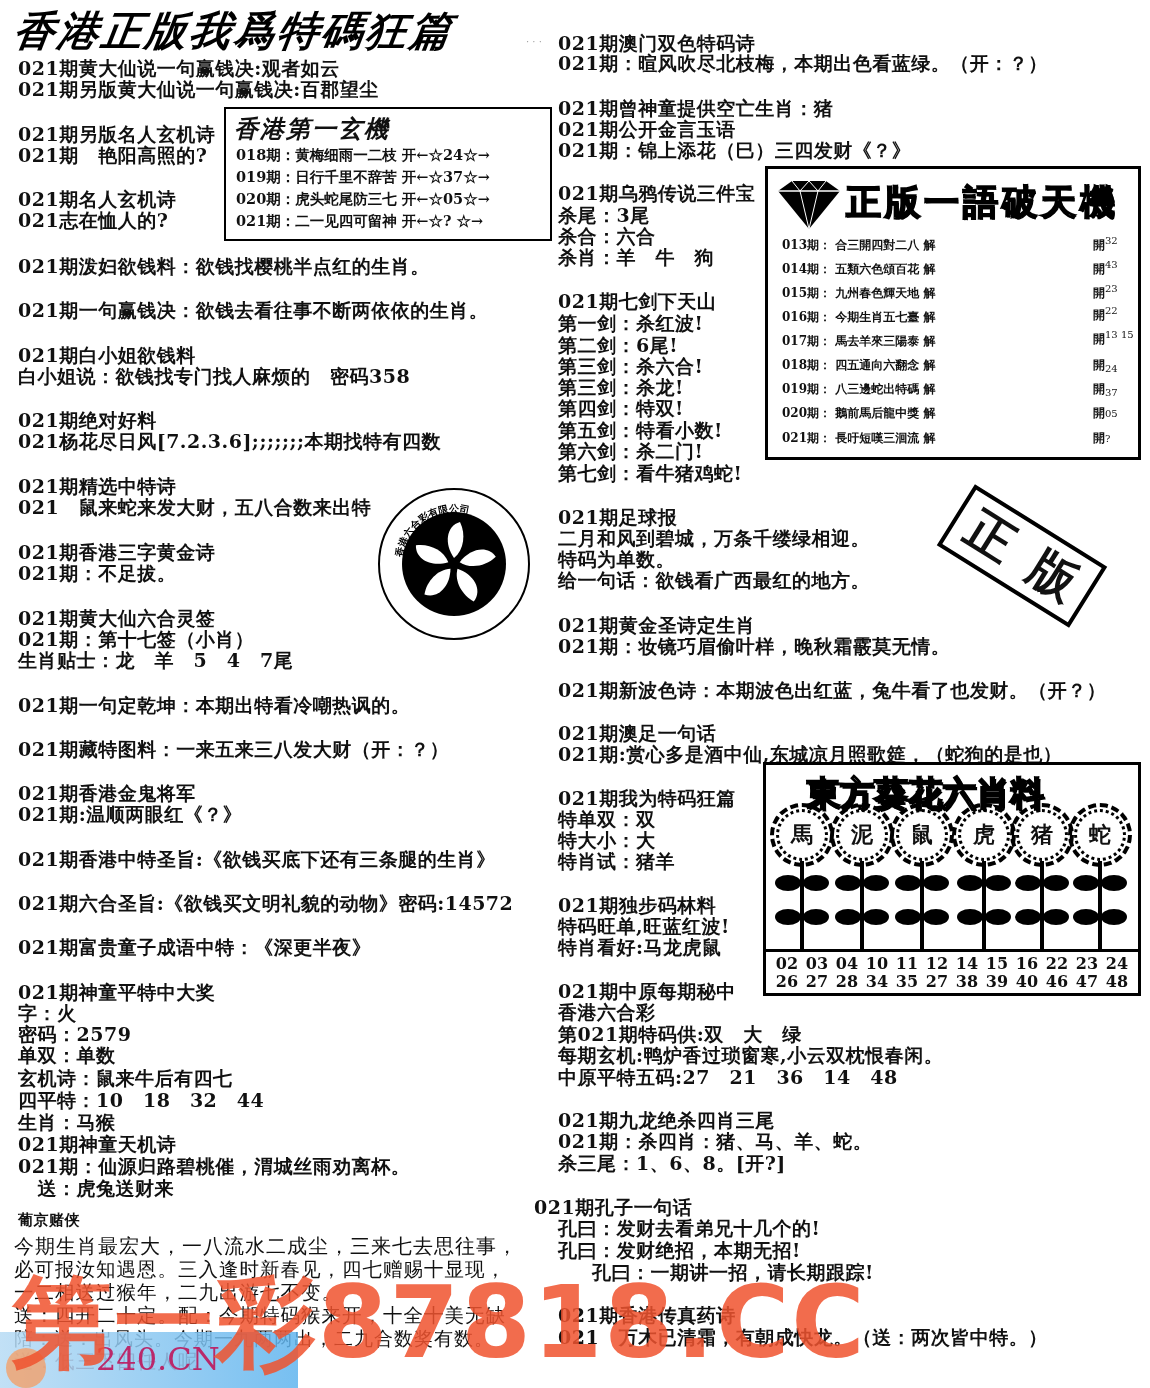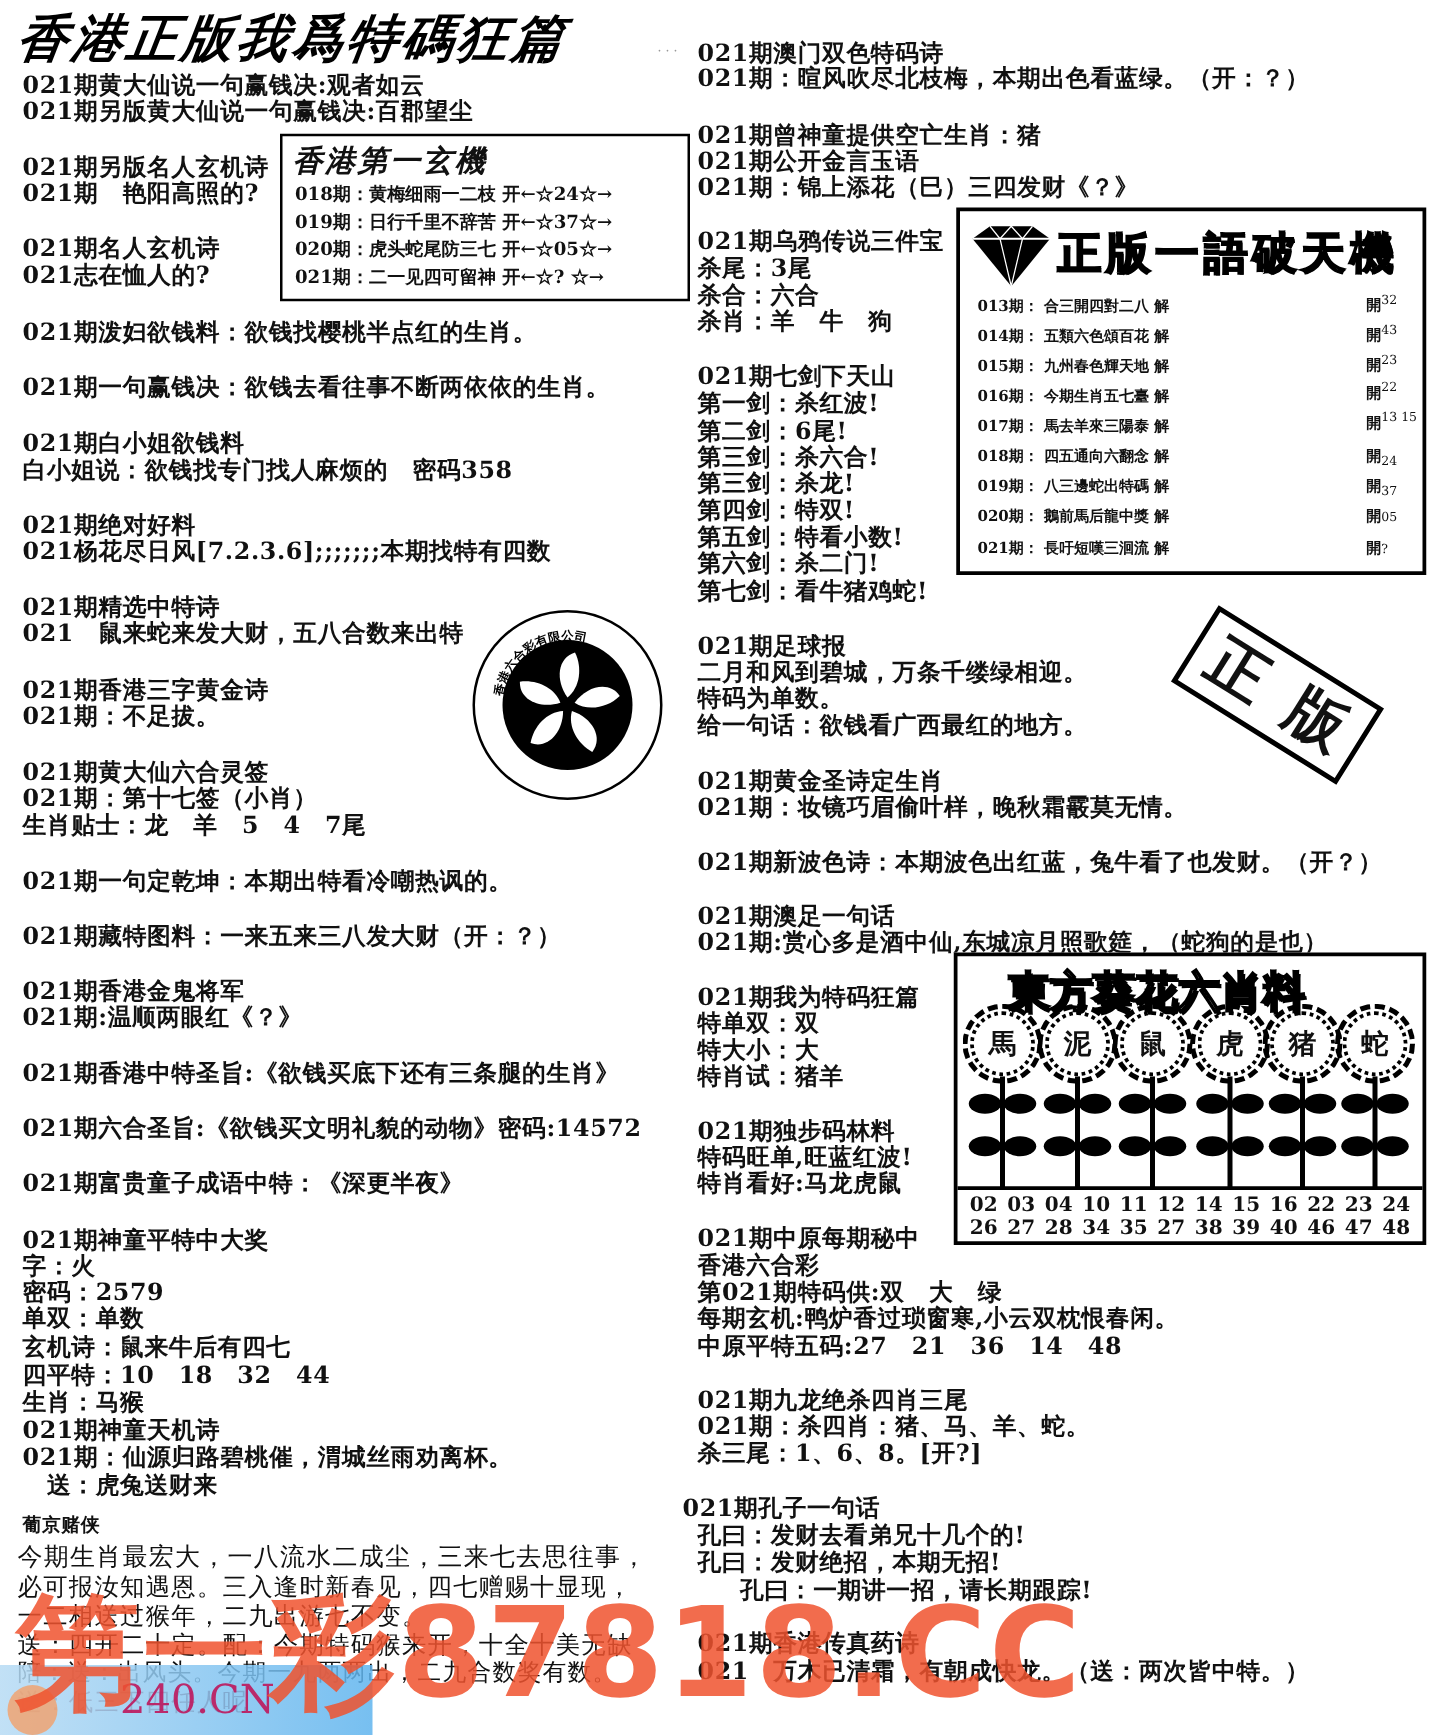--- a/index.html
+++ b/index.html
@@ -180,21 +180,21 @@
   <div class="line" style="left:558px;top:981px">021期中原每期秘中</div>
   <div class="line" style="left:558px;top:1002px">香港六合彩</div>
   <div class="line" style="left:558px;top:1024px">第021期特码供:双　大　绿</div>
   <div class="line" style="left:558px;top:1045px">每期玄机:鸭炉香过琐窗寒,小云双枕恨春闲。</div>
   <div class="line" style="left:558px;top:1067px">中原平特五码:27　21　36　14　48</div>
 
   <div class="line" style="left:558px;top:1110px">021期九龙绝杀四肖三尾</div>
   <div class="line" style="left:558px;top:1131px">021期：杀四肖：猪、马、羊、蛇。</div>
   <div class="line" style="left:558px;top:1153px">杀三尾：1、6、8。[开?]</div>
 
-  <div class="line" style="left:546px;top:1197px">021期孔子一句话</div>
+  <div class="line" style="left:534px;top:1197px">021期孔子一句话</div>
   <div class="line" style="left:558px;top:1218px">孔曰：发财去看弟兄十几个的!</div>
   <div class="line" style="left:558px;top:1240px">孔曰：发财绝招，本期无招!</div>
   <div class="line" style="left:592px;top:1262px">孔曰：一期讲一招，请长期跟踪!</div>
 
   <div class="line" style="left:558px;top:1305px">021期香港传真药诗</div>
   <div class="line" style="left:558px;top:1327px">021　万木已清霜，有朝成快龙。（送：两次皆中特。）</div>
 </div>
 
 <div class="yy-box">
   <svg class="abs" style="left:6px;top:8px" width="70" height="54" viewBox="0 0 70 54">

